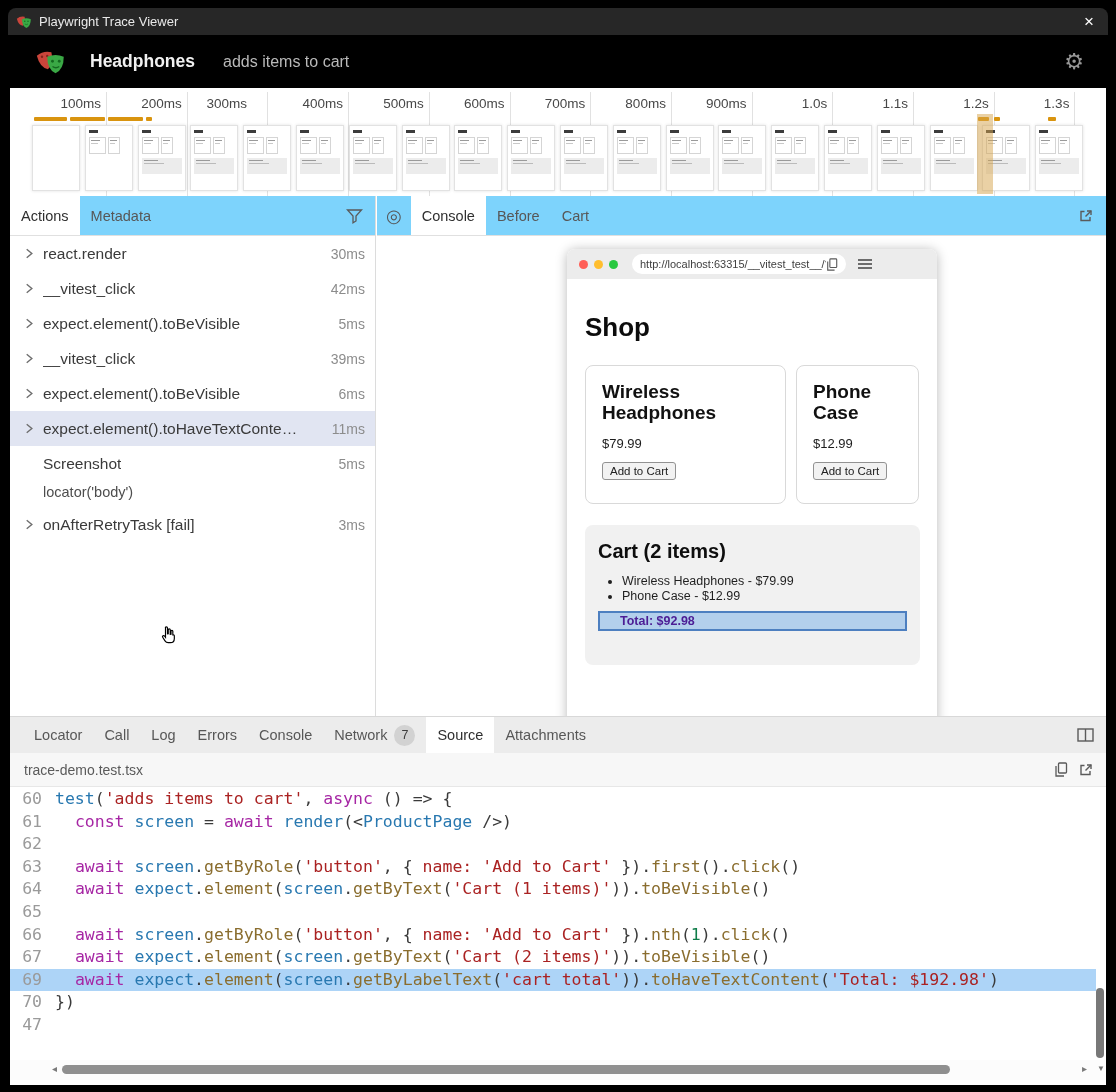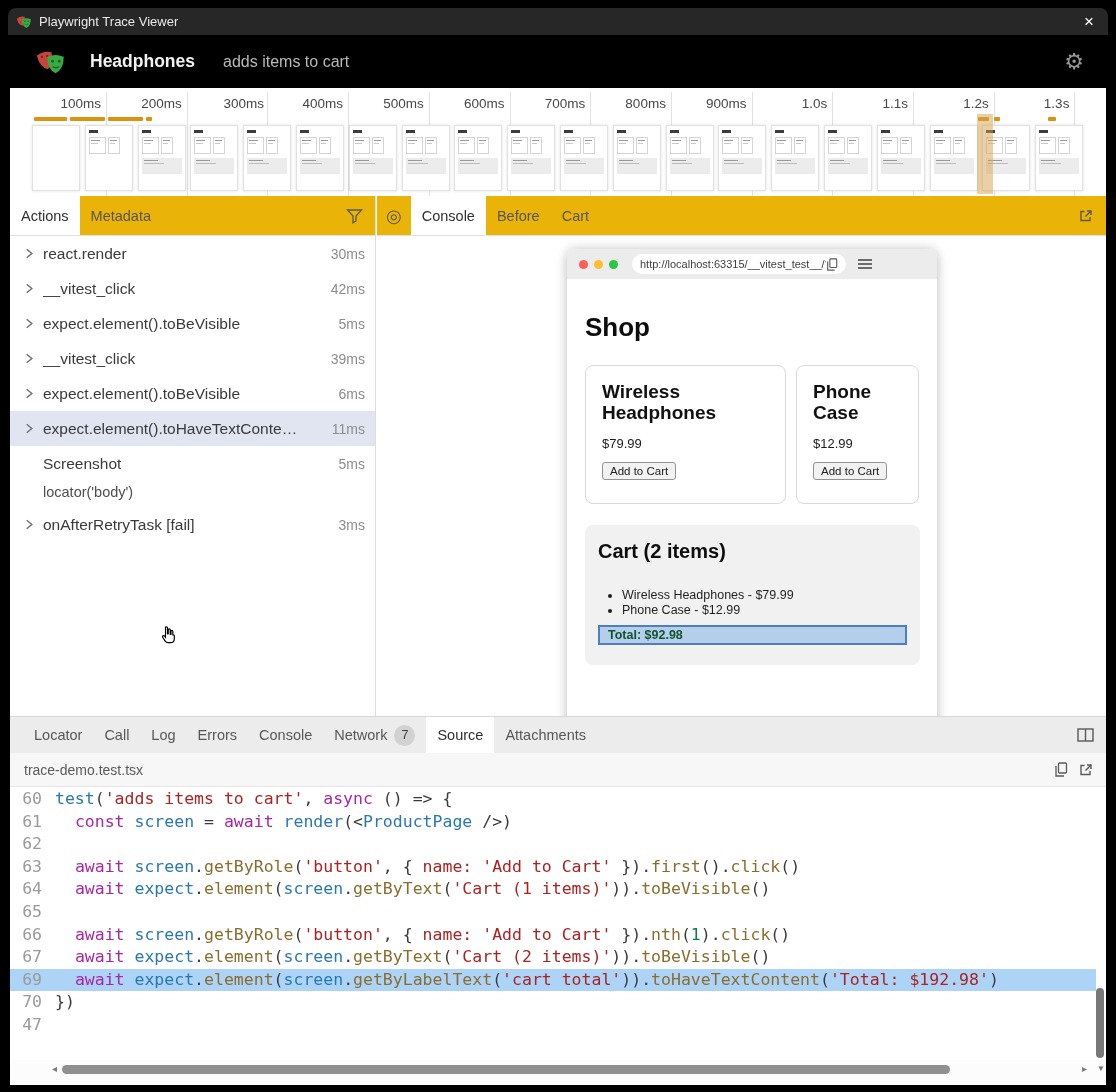--- a/index.html
+++ b/index.html
@@ -34,21 +34,21 @@
   .thumb .t-box   { border:1px solid #d5d5d5; height:17px; padding:2px 1px; }
   .thumb .t-ln    { height:1px; background:#9a9a9a; margin-bottom:2px; }
   .thumb .t-cart  { margin-top:4px; height:16px; background:#ececec; padding:2px; }
   .tl-band  { position:absolute; top:26px; bottom:2px; }
 
   
   .main { position:absolute; left:10px; top:196px; width:1096px; height:520px; background:#fff; }
   .left-panel  { position:absolute; left:0; top:0; width:366px; height:520px; border-right:1px solid #dcdcdc; }
   .right-panel { position:absolute; left:367px; top:0; width:729px; height:520px; }
 
-  .tabbar { height:40px; background:#eab308; display:flex; align-items:stretch; border-bottom:1px solid #e0e0e0; font-size:14.5px; color:#575757; }
+  .tabbar { height:40px; background:#7dd3fc; display:flex; align-items:stretch; border-bottom:1px solid #e0e0e0; font-size:14.5px; color:#575757; }
   .tab { display:flex; align-items:center; padding:0 11px; cursor:default; white-space:nowrap; }
   .tab.sel { background:#fff; color:#2f2f2f; }
   .tab-ico { display:flex; align-items:center; padding:0 9px; }
   .funnel { margin-left:auto; margin-right:12px; display:flex; align-items:center; }
   .target-glyph { font-size:18px; color:#555; }
 
   
   .action-row { height:35px; display:flex; align-items:center; font-size:15.5px; color:#3a3a3a; position:relative; }
   .action-row.sel { background:#e1e5f2; }
   .a-chev { width:20px; margin-left:13px; display:flex; align-items:center; }
@@ -72,23 +72,23 @@
   .shop-title { font-size:26px; font-weight:bold; color:#0c0c0c; margin:33px 0 0 18px; }
   .products { display:flex; gap:10px; margin:22px 18px 0 18px; }
   .p-card { border:1px solid #d9d9d9; border-radius:8px; padding:15px 16px; height:139px; background:#fff; }
   .p-card.c0 { width:203px; } .p-card.c1 { width:124px; }
   .p-name { font-size:19px; font-weight:bold; line-height:21px; color:#111; }
   .p-price { font-size:13px; color:#1c1c1c; margin-top:13px; }
   .p-btn { margin-top:11px; font-size:11.5px; color:#222; background:#f2f2f2;
            border:1px solid #929292; border-radius:3px; padding:2px 7px; display:inline-block; }
   .cart { margin:21px 18px 0 18px; width:335px; height:140px; background:#f1f1f1; border-radius:8px; padding:15px 13px; }
   .cart-title { font-size:20px; font-weight:bold; color:#0e0e0e; }
-  .cart ul { margin:25px 0 0 24px; font-size:12.5px; color:#1f1f1f; }
+  .cart ul { margin:11px 0 0 24px; font-size:12.5px; color:#1f1f1f; }
   .cart li { margin-bottom:1px; }
-  .cart-total { margin-top:8px; font-size:12.5px; font-weight:bold; color:#14532d; padding:1px 8px; }
+  .cart-total { margin-top:8px; font-size:12.5px; font-weight:bold; color:#4c1d95; padding:1px 20px; }
 
   
   .bottom { position:absolute; left:10px; top:716px; width:1096px; height:369px; background:#fff; border-top:1px solid #d8d8d8; }
   .b-tabbar { height:36px; background:#ececec; display:flex; align-items:stretch; font-size:14.5px; color:#575757; padding-left:13px; }
   .badge { display:inline-flex; align-items:center; justify-content:center; width:21px; height:21px;
            border-radius:50%; background:#d2d2d2; color:#3c3c3c; font-size:12.5px; margin-left:7px; }
   .split-ico { margin-left:auto; margin-right:12px; display:flex; align-items:center; }
   .filebar { height:34px; background:#f7f7f7; border-bottom:1px solid #e7e7e7; display:flex; align-items:center;
              font-size:14px; color:#5a5a5a; padding:0 12px 0 14px; }
   .fb-icons { margin-left:auto; display:flex; gap:10px; align-items:center; }
@@ -143,21 +143,21 @@
     <span class="hd-test">adds items to cart</span>
     <span class="hd-gear">⚙</span>
   </div>
 
   <div class="timeline" id="timeline">
       <div class="tl-grid" style="left:96px"></div>
       <div class="tl-label" style="left:96px">100ms</div>
       <div class="tl-grid" style="left:176.7px"></div>
       <div class="tl-label" style="left:176.7px">200ms</div>
       <div class="tl-grid" style="left:257.4px"></div>
-      <div class="tl-label" style="left:259px">300ms</div>
+      <div class="tl-label" style="left:242px">300ms</div>
       <div class="tl-grid" style="left:338.1px"></div>
       <div class="tl-label" style="left:338.1px">400ms</div>
       <div class="tl-grid" style="left:418.8px"></div>
       <div class="tl-label" style="left:418.8px">500ms</div>
       <div class="tl-grid" style="left:499.5px"></div>
       <div class="tl-label" style="left:499.5px">600ms</div>
       <div class="tl-grid" style="left:580.2px"></div>
       <div class="tl-label" style="left:580.2px">700ms</div>
       <div class="tl-grid" style="left:660.9px"></div>
       <div class="tl-label" style="left:660.9px">800ms</div>

